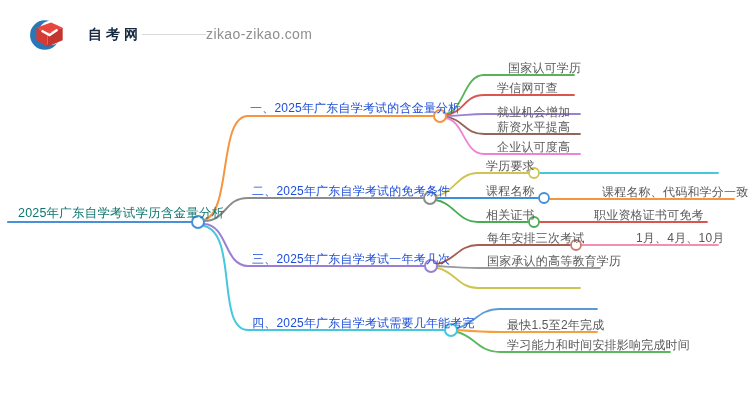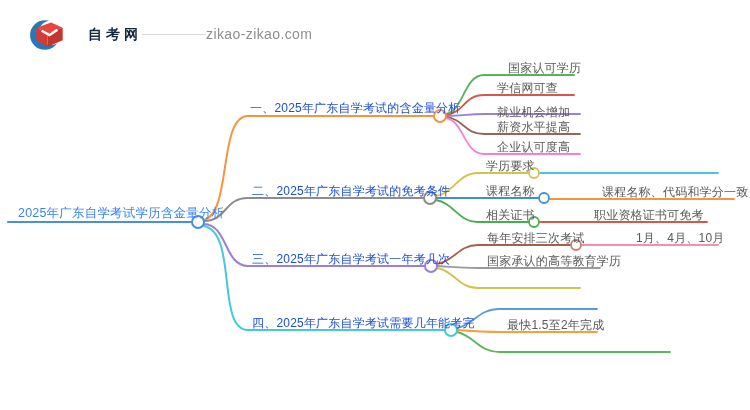--- a/index.html
+++ b/index.html
@@ -2,21 +2,21 @@
 <html><head>
 <meta charset="utf-8">
 <style>
   html,body{margin:0;padding:0;background:#fff;}
   .canvas{position:relative;width:750px;height:410px;background:#ffffff;overflow:hidden;
           font-family:"Liberation Sans","DejaVu Sans",sans-serif;}
   .edges{position:absolute;left:0;top:0;width:750px;height:410px;}
   .edges path{fill:none;stroke-linecap:round;}
   .label{position:absolute;white-space:nowrap;font-size:12px;line-height:14px;color:#595959;
          letter-spacing:0.2px;cursor:default;}
-  .label.root{font-size:12.5px;color:#3b82f6;}
+  .label.root{font-size:12.5px;color:#0f766e;}
   .label.title{font-size:12px;color:#1d4ed8;}
   .logo{position:absolute;left:30px;top:14px;display:flex;align-items:center;}
   .logo-icon{width:38px;height:40px;}
   .logo-text{margin-left:20px;display:flex;flex-direction:row;align-items:center;}
   .logo-title{font-size:14px;font-weight:bold;color:#16283f;letter-spacing:4px;line-height:16px;}
   .logo-divider{width:64px;height:1px;background:#d9d9d9;margin:3px 0 2px 0;}
   .logo-domain{font-size:14px;color:#8f8f8f;letter-spacing:0.4px;line-height:11px;}
 </style>
 </head>
 <body>
@@ -98,14 +98,15 @@
   <div class="label" style="left:486px;top:184px">课程名称</div>
   <div class="label" style="left:602px;top:185px">课程名称、代码和学分一致</div>
   <div class="label" style="left:486px;top:208px">相关证书</div>
   <div class="label" style="left:594px;top:208px">职业资格证书可免考</div>
 
   <div class="label" style="left:487px;top:231px">每年安排三次考试</div>
   <div class="label" style="left:636px;top:231px">1月、4月、10月</div>
   <div class="label" style="left:487px;top:254px">国家承认的高等教育学历</div>
 
   <div class="label" style="left:507px;top:318px">最快1.5至2年完成</div>
+  <div class="label" style="left:507px;top:338px">学习能力和时间安排影响完成时间</div>
 
 </div>
 
 </body></html>

